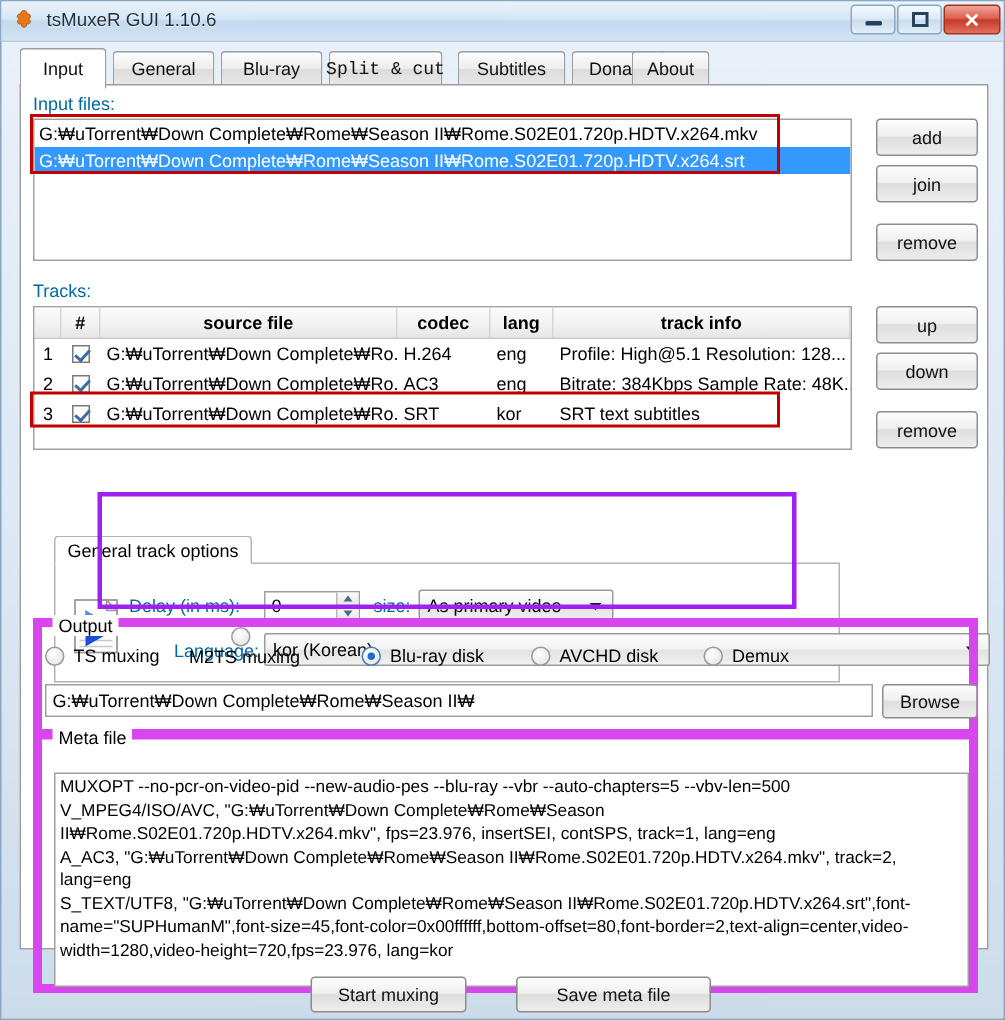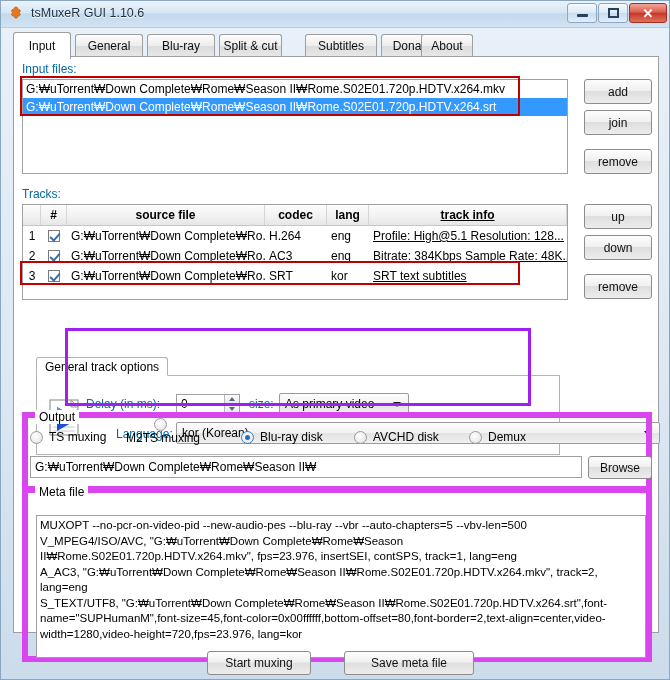--- a/index.html
+++ b/index.html
@@ -155,21 +155,21 @@
     display: flex; align-items: center;
     height: 100%;
     overflow: hidden; white-space: nowrap;
     padding-left: 4px;
   }
   .c-idx  { width: 18px; justify-content: center !important; padding-left: 0 !important; }
   .c-chk  { width: 26px; justify-content: center !important; padding-left: 0 !important; }
   .c-src  { width: 198px; }
   .c-cod  { width: 62px; }
   .c-lng  { width: 42px; }
-  .c-inf  { width: 198px; text-decoration: underline; }
+  .c-inf  { width: 198px; }
   .chk {
     width: 12px; height: 12px;
     border: 1px solid #7a7a7a;
     background: #ffffff;
     position: relative;
   }
   .chk::after {
     content: "";
     position: absolute; left: 3px; top: 0px;
     width: 4px; height: 8px;
@@ -343,21 +343,21 @@
     </div>
     <div class="winbtn" id="btn-close">
       <div class="winbtn-glyph">✕</div>
     </div>
   </div>
 
   <div id="tabstrip">
       <div class="tab active" style="left: 0px; width: 58px;">Input</div>
       <div class="tab" style="left: 62px; width: 68px;">General</div>
       <div class="tab" style="left: 134px; width: 68px;">Blu-ray</div>
-      <div class="tab" style="left: 206px; width: 63px;">Split &amp; cut</div>
+      <div class="tab" style="left: 206px; width: 76px; font-family: Liberation Mono, monospace;">Split &amp; cut</div>
       <div class="tab" style="left: 292px; width: 72px;">Subtitles</div>
       <div class="tab" style="left: 368px; width: 62px;">Donate</div>
       <div class="tab" style="left: 408px; width: 52px;">About</div>
     </div>
 
   <div id="tabpage">
 
     <div class="lbl" style="left:8px; top:5px;">Input files:</div>
     <div id="filelist">
         <div class="file-row">G:₩uTorrent₩Down Complete₩Rome₩Season  II₩Rome.S02E01.720p.HDTV.x264.mkv</div>

